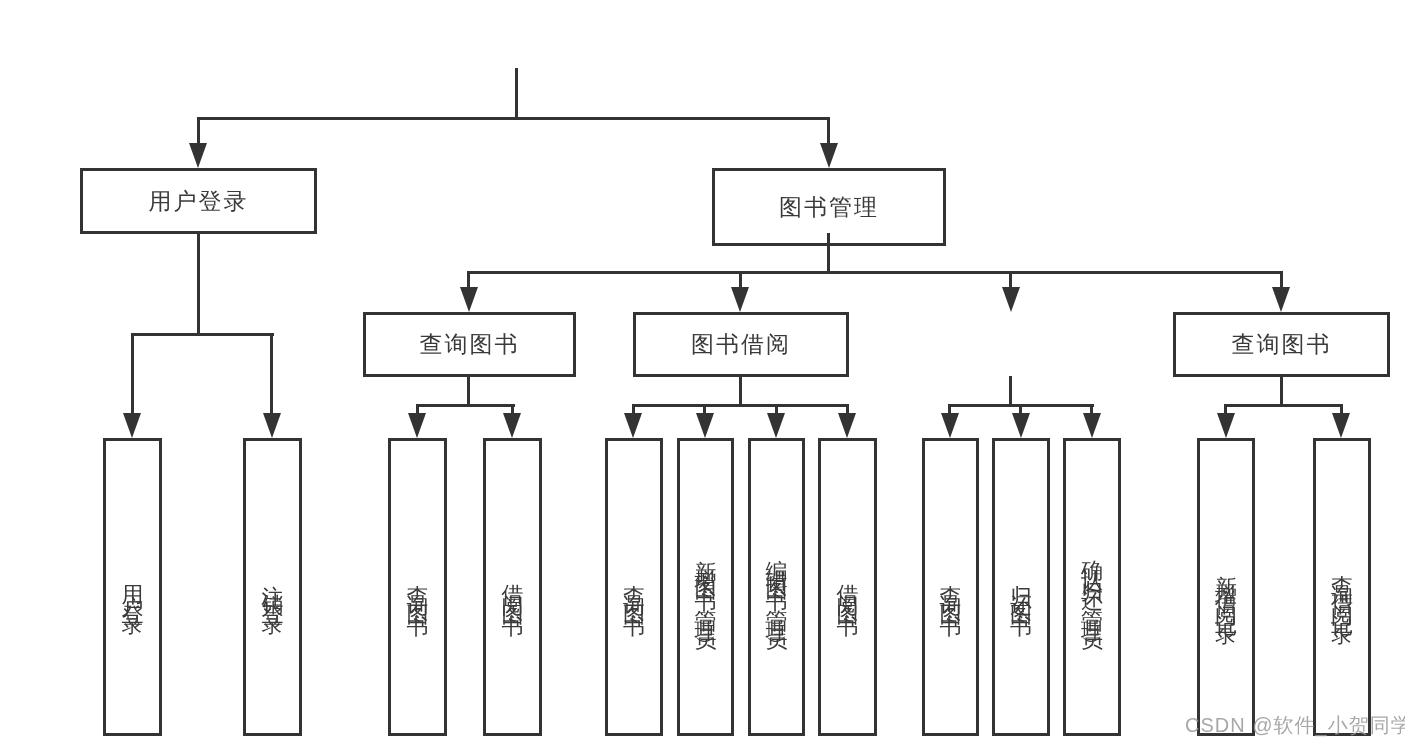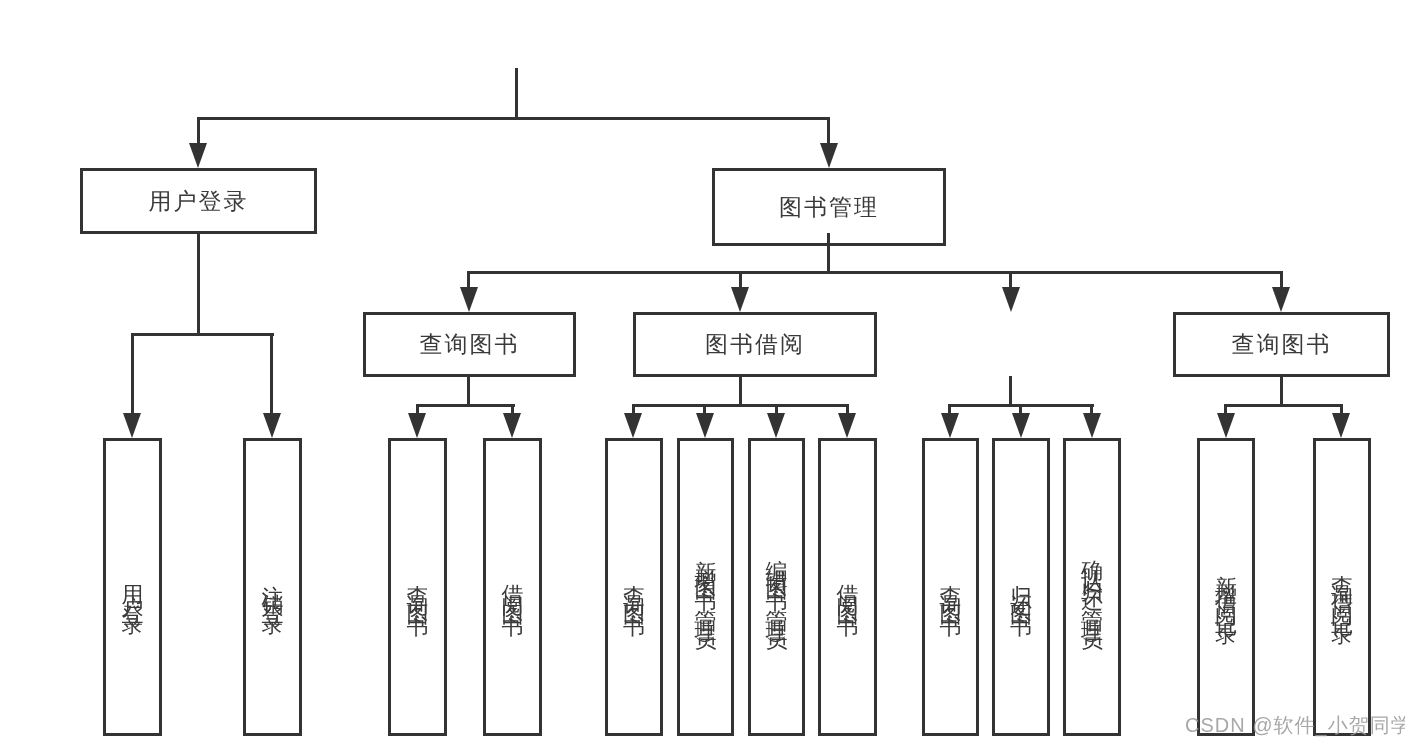--- a/index.html
+++ b/index.html
@@ -65,21 +65,21 @@
 </head>
 <body>
 
 <div id="canvas">
 
 
   <div class="node" style="left:80px;top:168px;width:237px;height:66px;">用户登录</div>
   <div class="node" style="left:712px;top:168px;width:234px;height:78px;">图书管理</div>
 
   <div class="node" style="left:363px;top:312px;width:213px;height:65px;">查询图书</div>
-  <div class="node" style="left:633px;top:312px;width:244px;height:65px;">图书借阅</div>
+  <div class="node" style="left:633px;top:312px;width:216px;height:65px;">图书借阅</div>
   <div class="node" style="left:1173px;top:312px;width:217px;height:65px;">查询图书</div>
 
   <div class="leaf" style="left:103px;width:59px;">
     <span class="vtext">用户登录</span>
   </div>
   <div class="leaf" style="left:243px;width:59px;">
     <span class="vtext">注销登录</span>
   </div>
 
   <div class="leaf" style="left:388px;width:59px;">

